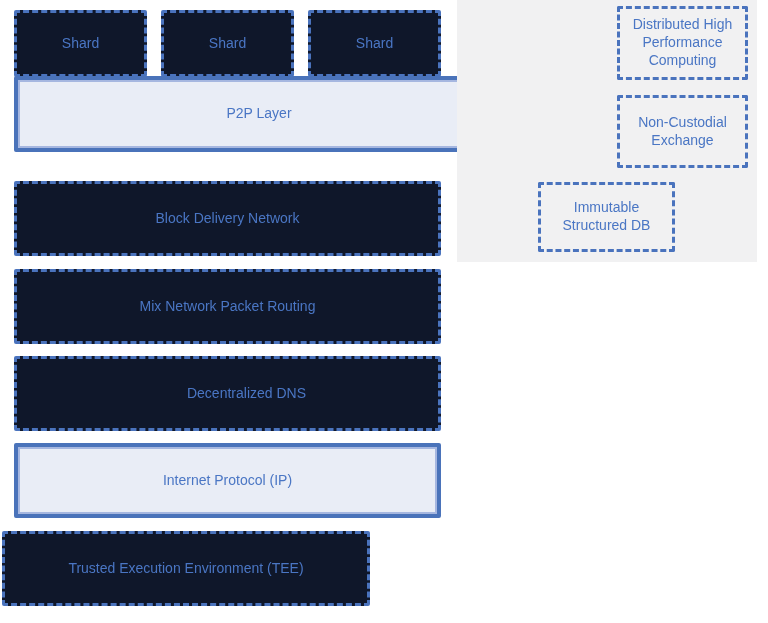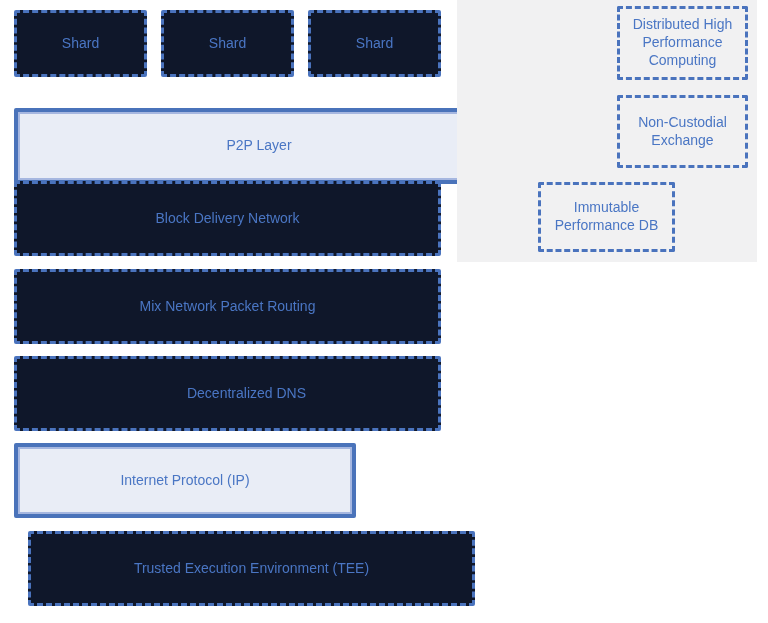--- a/index.html
+++ b/index.html
@@ -35,26 +35,26 @@
     position: absolute;
     left: 457px; top: 0; width: 300px; height: 262px;
     background: #f1f1f2;
   }
   .panel .dashed { background: transparent; }
 
   
   .shard-1 { left: 14px;  top: 10px; width: 133px; height: 67px; }
   .shard-2 { left: 161px; top: 10px; width: 133px; height: 67px; }
   .shard-3 { left: 308px; top: 10px; width: 133px; height: 67px; }
-  .row-p2p  { left: 14px; top: 108px;  width: 490px; height: 76px; }
+  .row-p2p  { left: 14px; top: 76px;  width: 490px; height: 76px; }
   .row-bdn  { left: 14px; top: 181px; width: 427px; height: 75px; align-items: center; }
   .row-mix  { left: 14px; top: 269px; width: 427px; height: 75px; }
   .row-dns  { left: 14px; top: 356px; width: 427px; height: 75px; padding-left: 38px; }
-  .row-ip   { left: 14px; top: 443px; width: 342px; height: 75px; }
-  .row-tee  { left: 28px; top: 531px; width: 447px; height: 75px; }
+  .row-ip   { left: 14px; top: 443px; width: 427px; height: 75px; }
+  .row-tee  { left: 2px; top: 531px; width: 368px; height: 75px; }
 
   
   .mod-identity  { left: 10px;  top: 8px;   width: 137px; height: 70px; }
   .mod-dhpc      { left: 160px; top: 6px;   width: 131px; height: 74px; }
   .mod-geo       { left: 10px;  top: 95px;  width: 137px; height: 73px; }
   .mod-ncx       { left: 160px; top: 95px;  width: 131px; height: 73px; }
   .mod-idb       { left: 81px;  top: 182px; width: 137px; height: 70px; }
 
   
   .wrap-120 { max-width: 120px; }
@@ -102,17 +102,17 @@
   </div>
 
   <div class="panel">
     <div class="box dashed mod-dhpc">
       <span class="wrap-120">Distributed High Performance Computing</span>
     </div>
     <div class="box dashed mod-ncx">
       <span class="wrap-100">Non-Custodial Exchange</span>
     </div>
     <div class="box dashed mod-idb">
-      <span class="wrap-110">Immutable Performance DB</span>
+      <span class="wrap-110">Immutable Structured DB</span>
     </div>
   </div>
 
 </div>
 
 </body></html>

